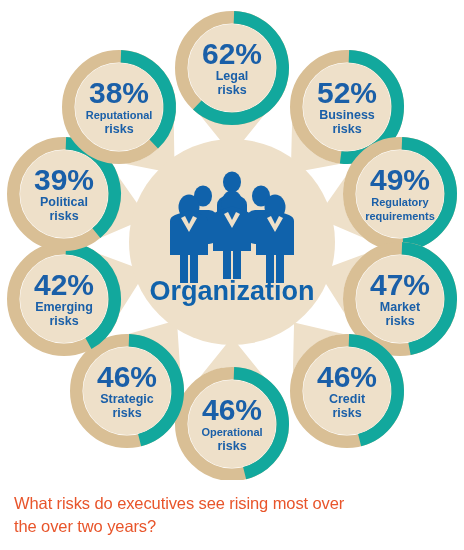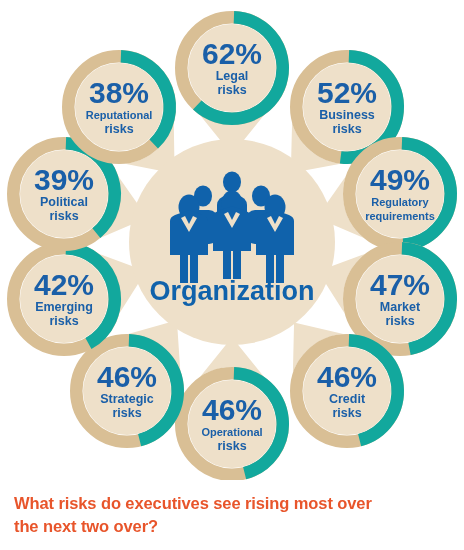--- a/index.html
+++ b/index.html
@@ -44,21 +44,21 @@
     fill: #1062ab;
   }
 
   #caption {
     position: absolute;
     left: 14px;
     top: 492px;
     width: 420px;
     font-family: "Liberation Sans", sans-serif;
     font-size: 16.5px;
-    font-weight: bold;
+    font-weight: normal;
     line-height: 1.42;
     color: #e8552b;
     letter-spacing: -0.1px;
   }
 </style>
 </head>
 <body>
 
 <div id="infographic">
   <svg id="chart-svg" width="464" height="480" viewBox="0 0 464 480" xmlns="http://www.w3.org/2000/svg">
@@ -226,14 +226,14 @@
           L 279 216 L 275 224 L 271 216 Z" fill="#eee0c9"></path>
           </g>
         </g>
       <text id="center-label" class="center-text" x="232" y="300" text-anchor="middle" font-size="27">Organization</text>
     </g>
   </svg>
 </div>
 
 <div id="caption">
   <div>What risks do executives see rising most over</div>
-  <div>the next two over?</div>
+  <div>the over two years?</div>
 </div>
 
 </body></html>

